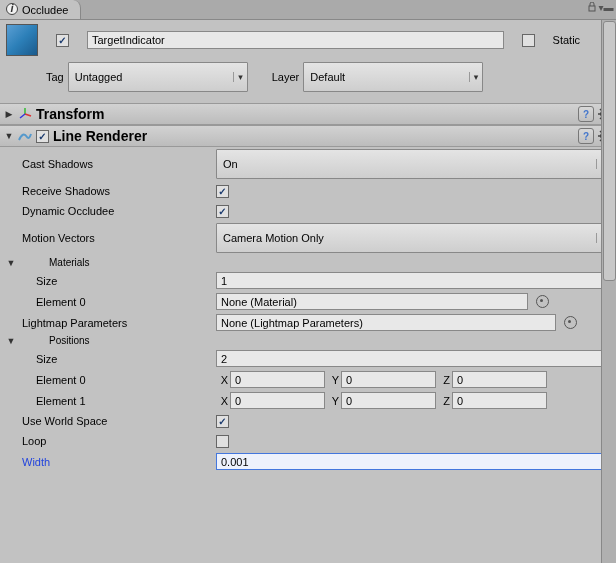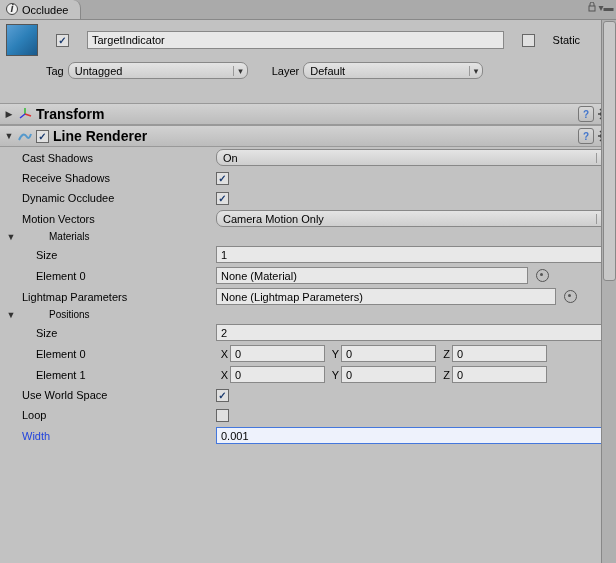--- a/index.html
+++ b/index.html
@@ -11,23 +11,23 @@
     .corner-icon { width: 10px; height: 10px; display: flex; align-items: center; justify-content: center; color: #555; font-size: 10px; }
     
     .header-section { display: flex; align-items: center; padding: 4px 6px; gap: 18px; }
     .cube-icon { width: 32px; height: 32px; background: linear-gradient(135deg, #5a9fd4 0%, #2c7fb8 50%, #1a5a8c 100%); border: 1px solid #555; }
     .checkbox { width: 13px; height: 13px; border: 1px solid #666; background: #e0e0e0; display: inline-flex; align-items: center; justify-content: center; cursor: pointer; }
     .checkbox.checked::after { content: "✓"; color: #1a3a6e; font-size: 10px; font-weight: bold; }
     .name-input { flex: 1; background: #e8e8e8; border: 1px solid #888; padding: 2px 4px; height: 18px; }
     .static-label { font-size: 11px; }
     .dropdown-arrow { font-size: 9px; color: #333; cursor: pointer; margin-left: 3px; }
     
-    .tag-layer-row { display: flex; align-items: center; padding: 2px 6px 24px 46px; gap: 4px; }
+    .tag-layer-row { display: flex; align-items: center; padding: 2px 6px 11px 46px; gap: 4px; }
     .tag-layer-row .label { font-size: 11px; }
-    .dropdown { background: linear-gradient(#e4e4e4, #cecece); border: 1px solid #888; border-radius: 7px; padding: 1px 16px 1px 6px; height: 17px; position: relative; cursor: pointer; display: flex; align-items: center; font-size: 11px; }
+    .dropdown { background: linear-gradient(#e4e4e4, #cecece); border: 1px solid #888; border-radius: 1px; padding: 1px 16px 1px 6px; height: 30px; position: relative; cursor: pointer; display: flex; align-items: center; font-size: 11px; }
     .dropdown::after { content: "▾"; position: absolute; right: 4px; font-size: 9px; color: #333; border-left: 1px solid #999; padding-left: 4px; }
     .tag-dropdown { width: 180px; }
     .layer-dropdown { width: 180px; }
     
     .section-header { display: flex; align-items: center; background: linear-gradient(#d2d2d2, #bcbcbc); border-top: 1px solid #999; border-bottom: 1px solid #999; padding: 2px 4px; gap: 4px; }
     .foldout { width: 10px; font-size: 9px; color: #333; cursor: pointer; text-align: center; }
     .section-icon { width: 14px; height: 14px; }
     .section-title { font-weight: bold; font-size: 14px; flex: 1; }
     .help-icon { width: 16px; height: 16px; background: linear-gradient(#d8d8d8, #c0c0c0); border: 1px solid #777; border-radius: 3px; display: flex; align-items: center; justify-content: center; color: #4477cc; font-size: 10px; font-weight: bold; cursor: pointer; }
     .gear-icon { width: 14px; height: 14px; cursor: pointer; display: flex; align-items: center; justify-content: center; }

